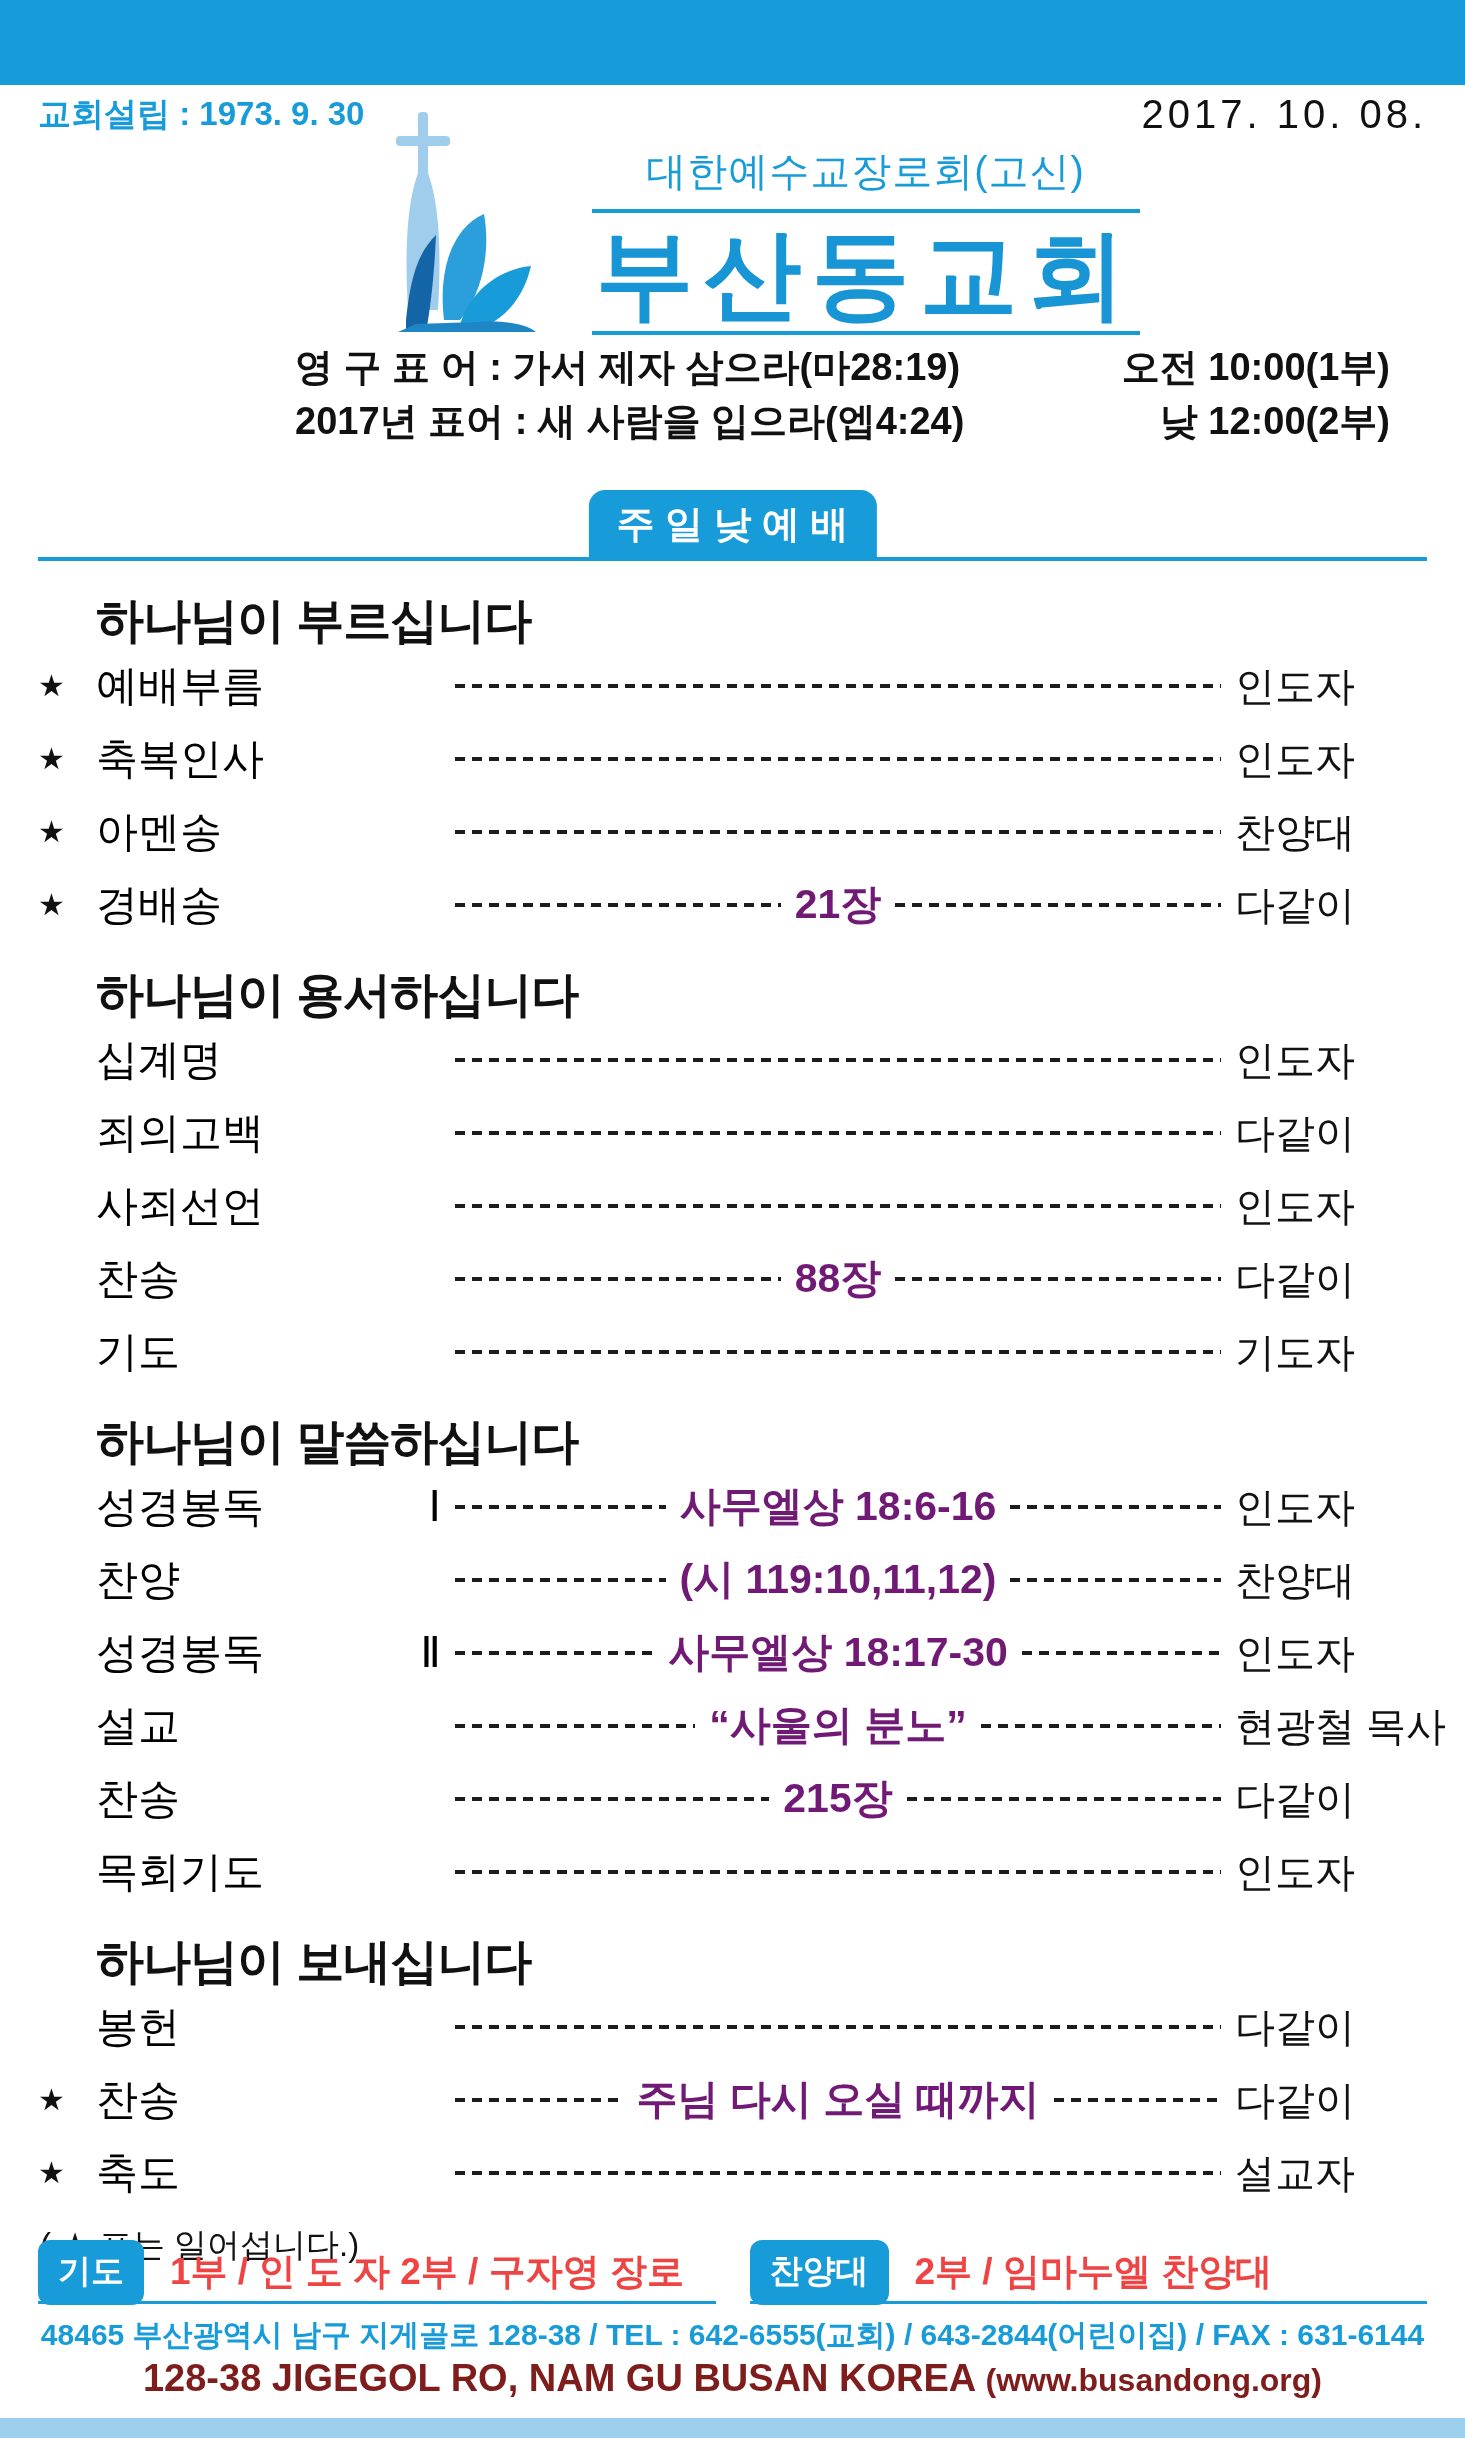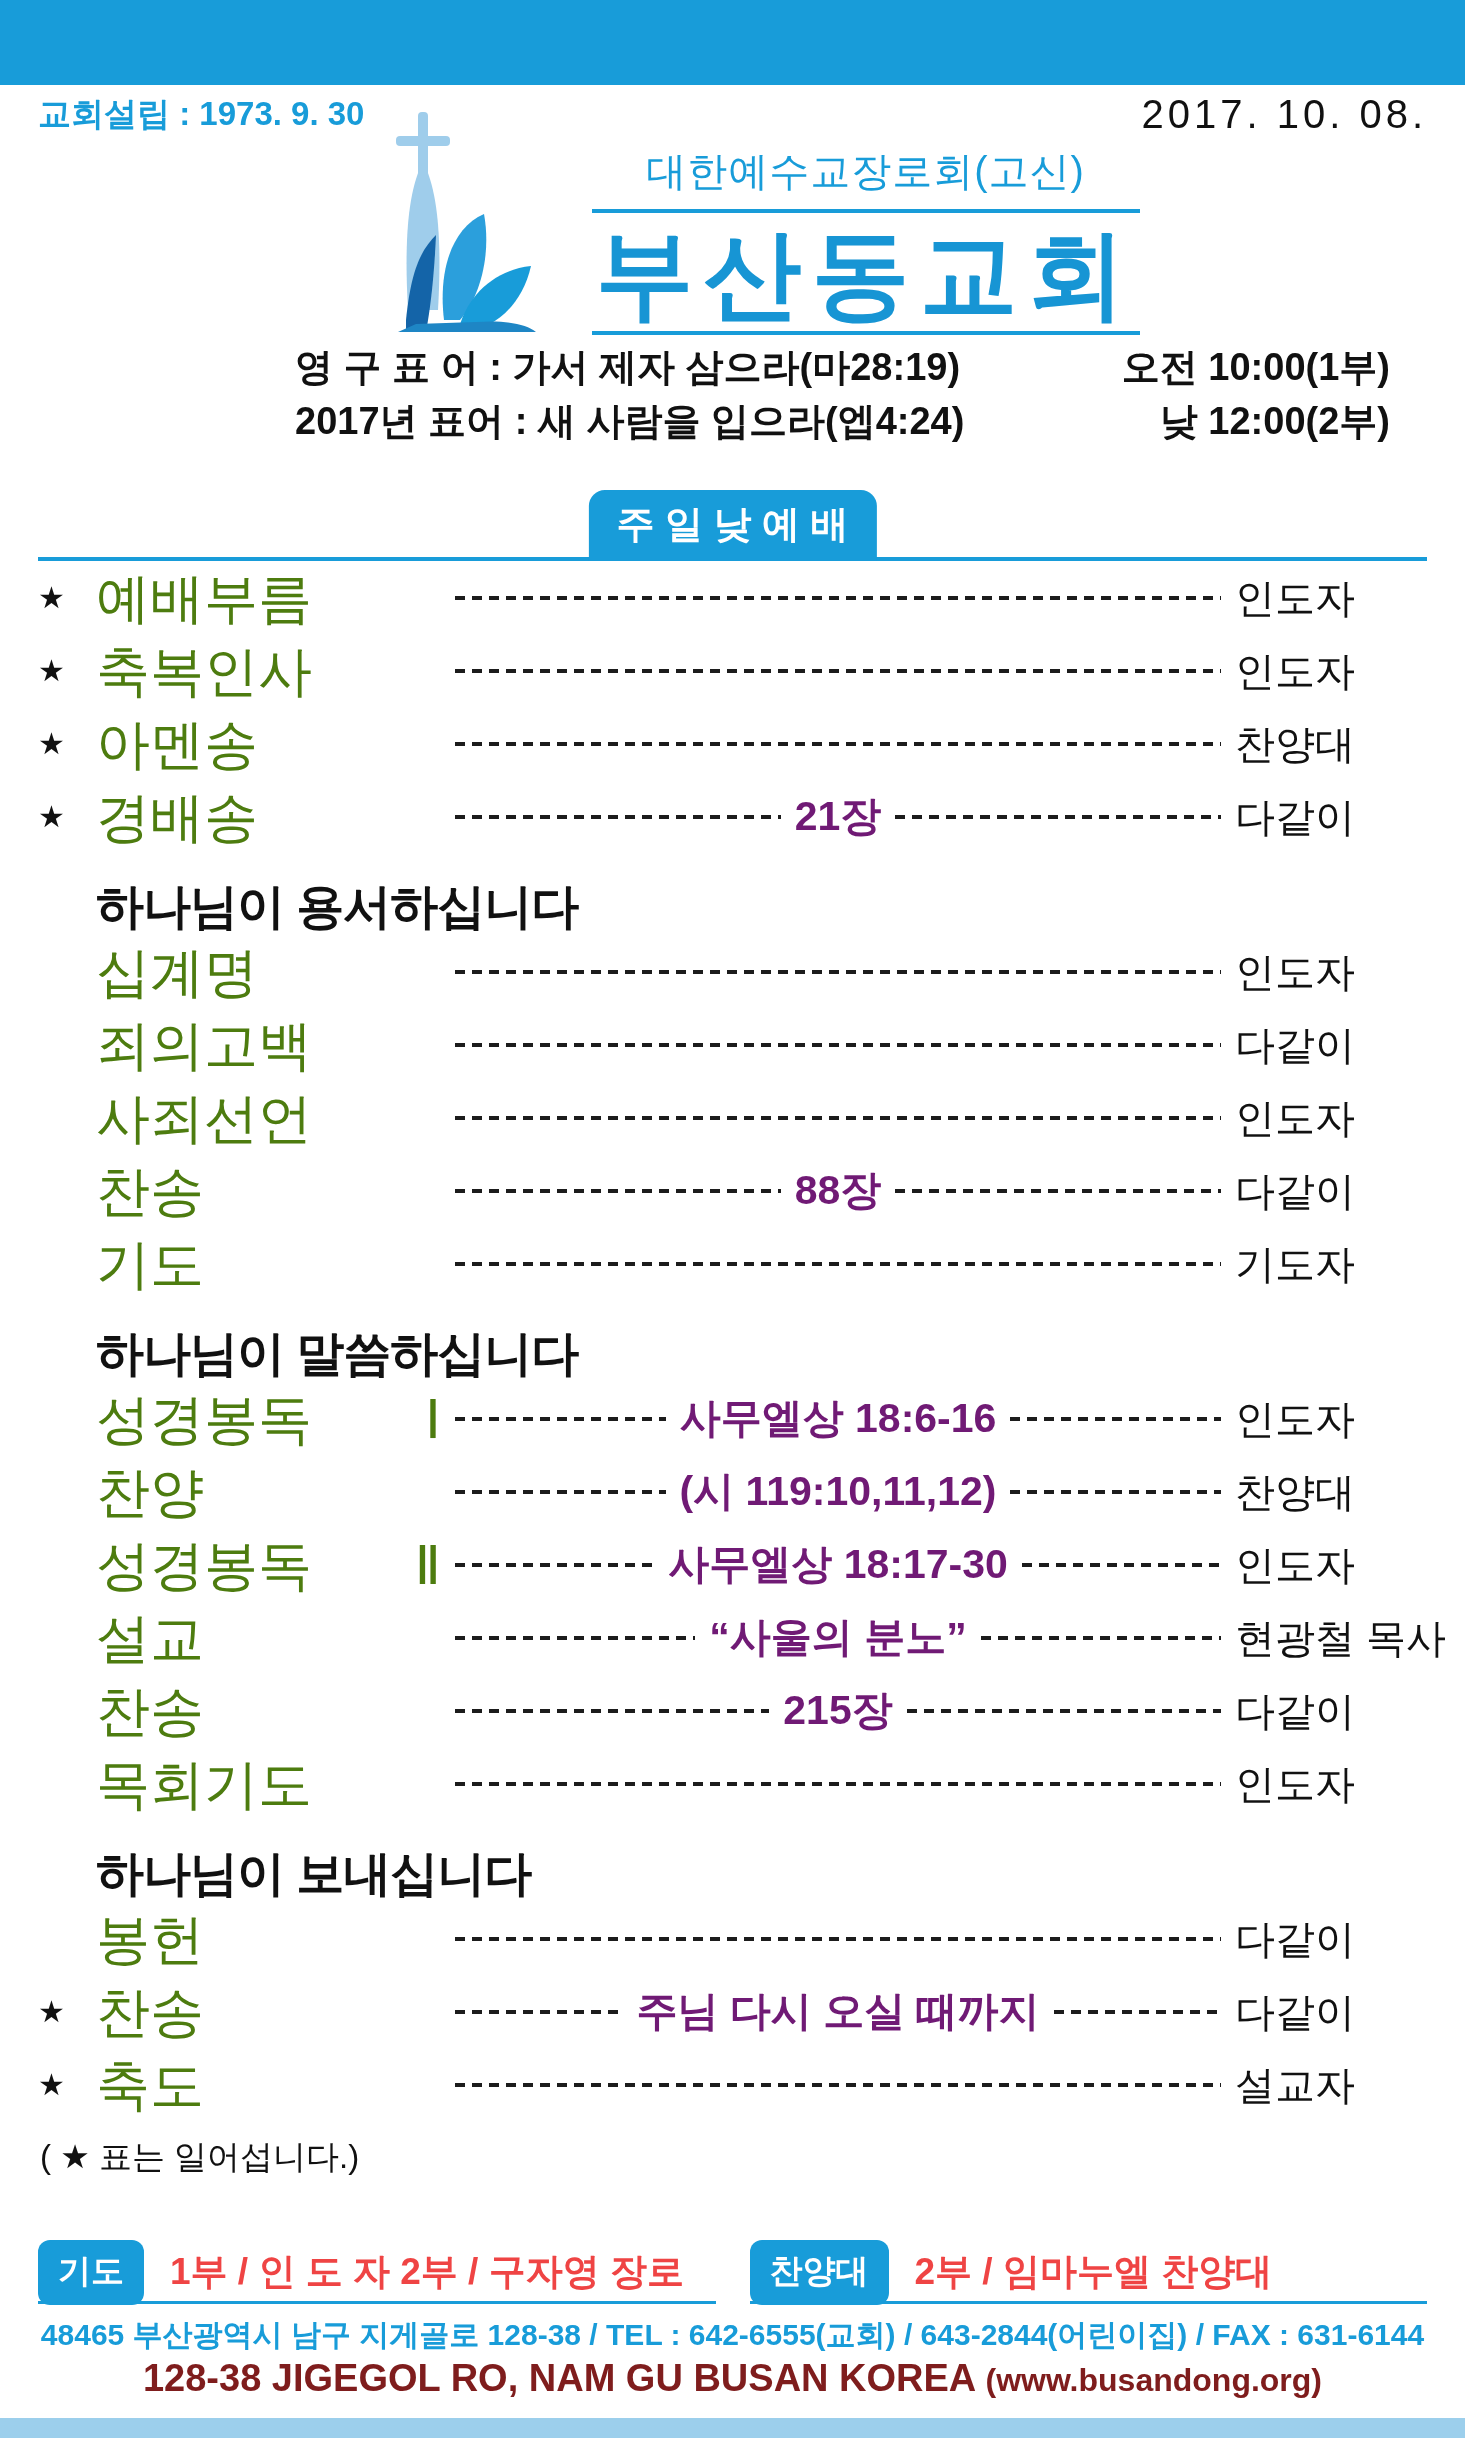--- a/index.html
+++ b/index.html
@@ -49,21 +49,21 @@
 
   .order{position:absolute;top:561px;left:0;width:100%;}
   .section-heading{
     font-size:48px;font-weight:800;color:#111;padding-left:96px;
     margin-top:26px;height:56px;line-height:56px;letter-spacing:-1px;
   }
   .section-heading.first{margin-top:32px;}
   .order-row{display:flex;align-items:center;height:73px;padding:0 38px;}
   .star-cell{width:58px;font-size:30px;color:#111;flex:0 0 auto;}
   .row-label{
-    width:345px;flex:0 0 auto;font-size:54px;color:#4d7c0f;
+    width:345px;flex:0 0 auto;font-size:42px;color:#000000;
     text-align:justify;text-align-last:justify;line-height:1;
   }
   .leader{
     flex:1 1 auto;height:4px;margin:0 14px;
     background:repeating-linear-gradient(90deg,#1c1c1c 0 10px,transparent 10px 17px);
   }
   .center-val{font-size:41px;font-weight:800;color:#701a75;white-space:nowrap;flex:0 0 auto;}
   .right-val{
     width:192px;flex:0 0 auto;font-size:40px;color:#111;
     text-align:justify;text-align-last:justify;line-height:1;white-space:nowrap;
@@ -127,20 +127,21 @@
       <span class="motto-label">2017년 표어 : 새 사람을 입으라(엡4:24)</span>
       <span class="motto-time">낮  12:00(2부)</span>
     </div>
   </div>
 
   <div class="service-line">
     <div class="service-box">주 일 낮 예 배</div>
   </div>
 
   <div class="order" id="order-container">
+      <div class="section-heading first">하나님이 부르십니다</div>
       <div class="order-row">
         <span class="star-cell">★</span>
         <span class="row-label">예배부름</span>
         <div class="leader"></div>
         <span class="right-val">인도자</span>
       </div>
       <div class="order-row">
         <span class="star-cell">★</span>
         <span class="row-label">축복인사</span>
         <div class="leader"></div>

